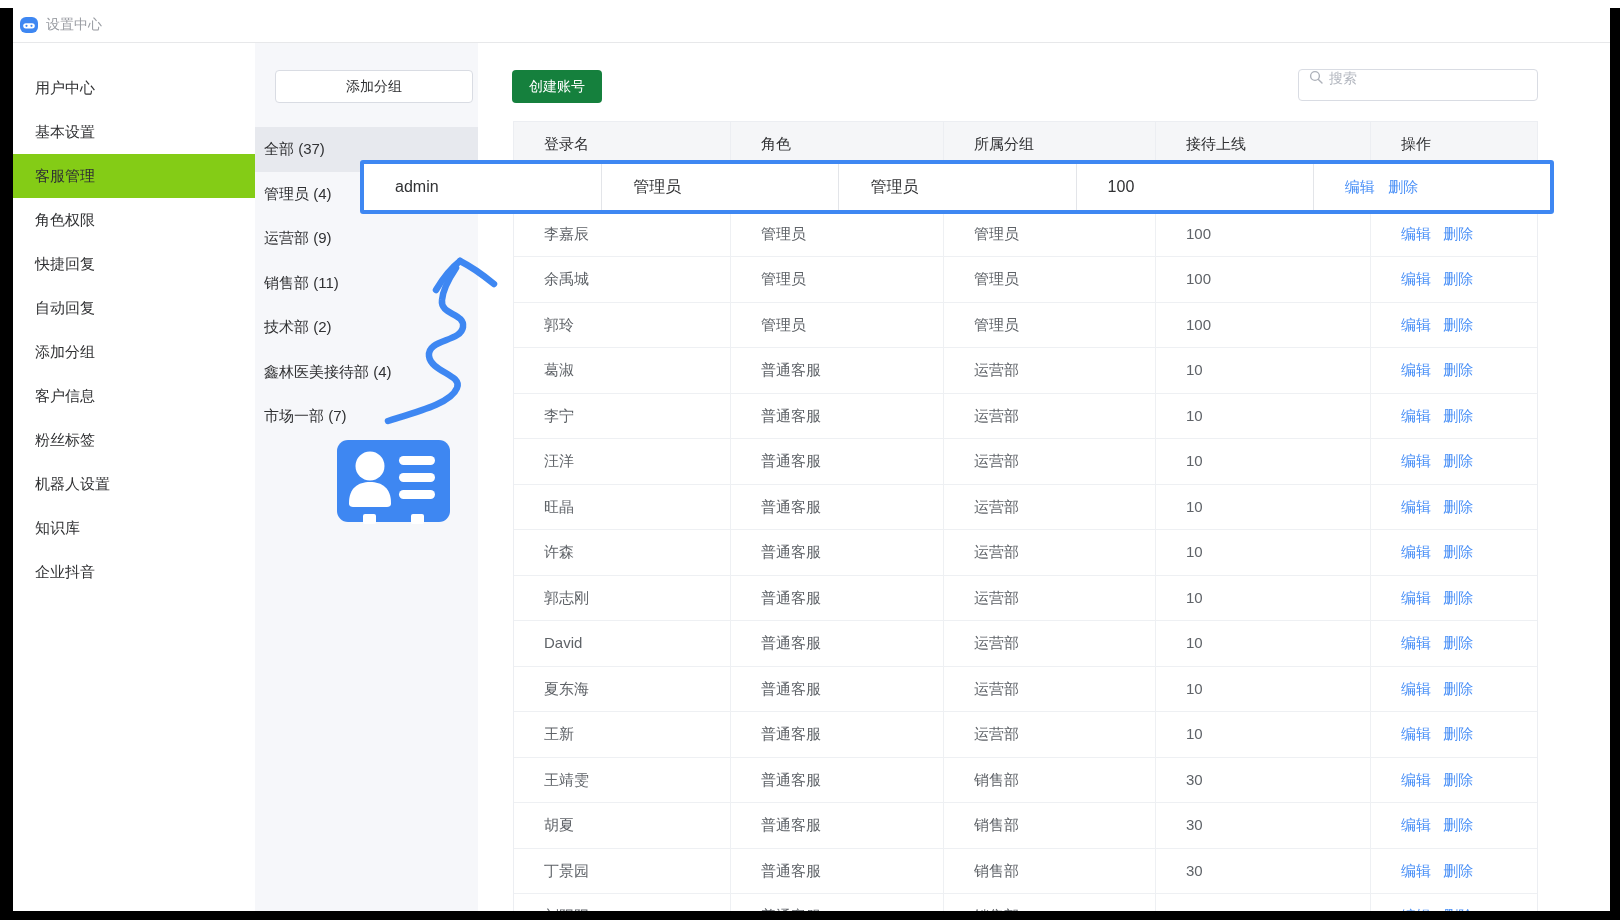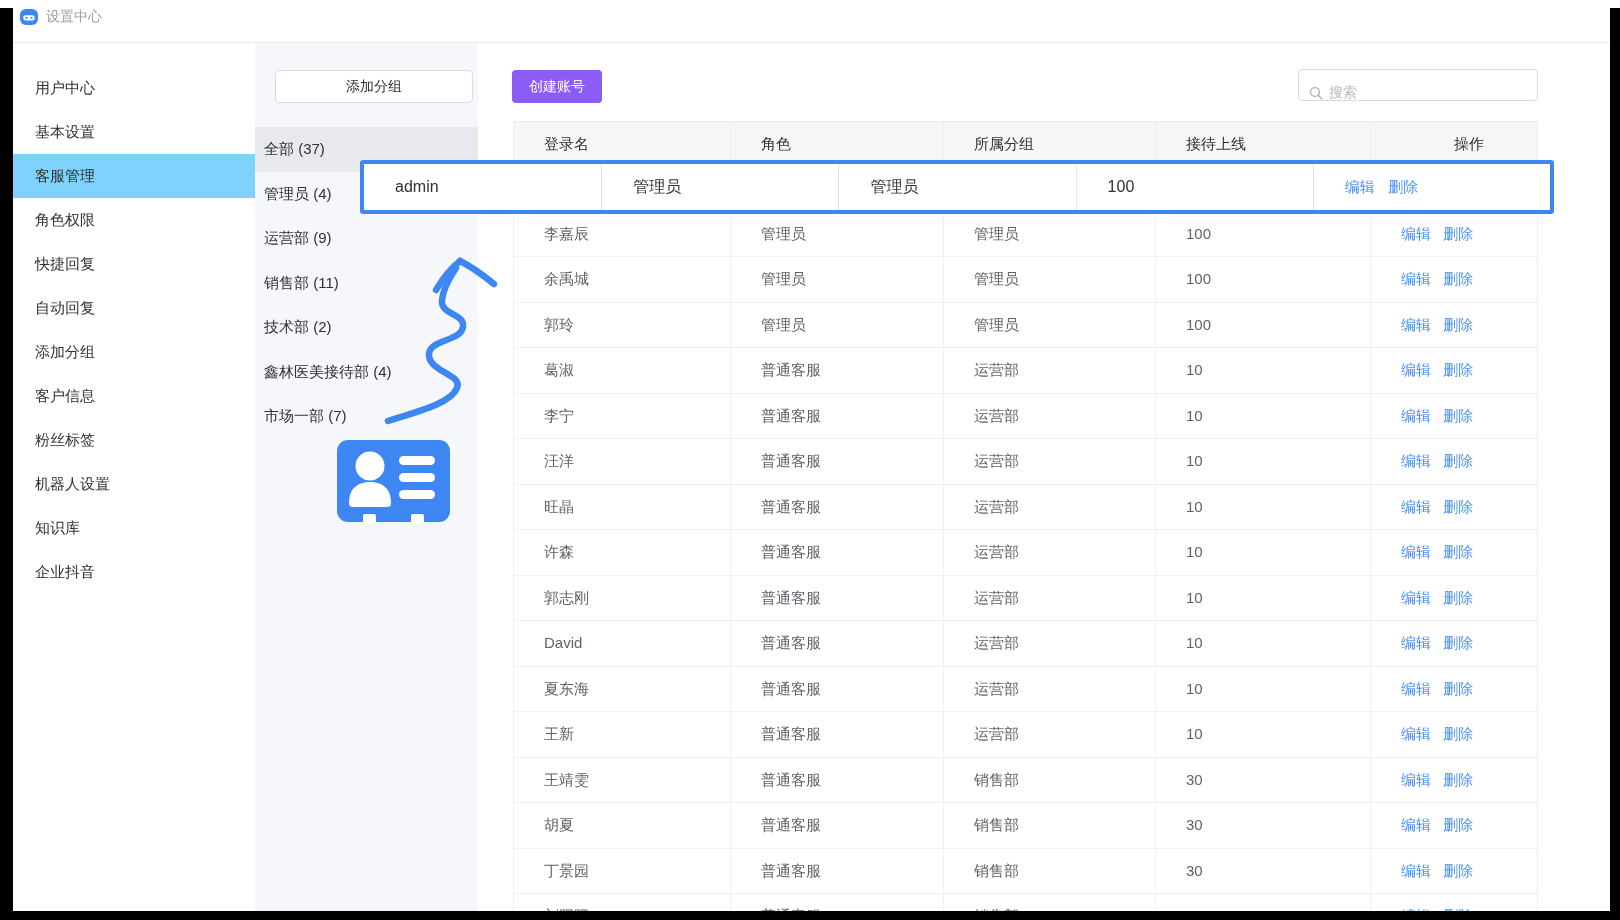--- a/index.html
+++ b/index.html
@@ -8,52 +8,52 @@
   .page { position:relative; width:1620px; height:920px; background:#fff; overflow:hidden; }
 
   
   .frame { position:absolute; background:#000; z-index:50; }
   .frame-left { left:0; top:8px; width:13px; bottom:0; }
   .frame-right { right:0; top:8px; width:10px; bottom:0; }
   .frame-bottom { left:0; right:0; bottom:0; height:9px; }
 
   
   .topbar { position:absolute; top:8px; left:0; right:0; height:35px;
-            border-bottom:1px solid #e7e8ea; display:flex; padding-left:20px; background:#fff; }
+            border-bottom:1px solid #e7e8ea; display:flex; align-items:center; padding-left:20px; background:#fff; }
   .topbar .apptitle { margin-left:8px; font-size:14px; color:#9a9da3; }
 
   
   .sidebar { position:absolute; left:13px; top:43px; width:242px; bottom:9px; background:#fff; padding-top:23px; }
   .side-item { height:44px; line-height:44px; padding-left:22px; font-size:15px; color:#303133; cursor:pointer; }
-  .side-item.active { background:#7dd3fc; }
+  .side-item.active { background:#84cc16; }
 
   
   .grouppanel { position:absolute; left:255px; top:43px; width:223px; bottom:9px; background:#f6f7fa; }
   .add-group { display:block; margin:27px 7px 0 20px; width:198px; height:33px; background:#fff;
                border:1px solid #d9dce3; border-radius:4px; font-size:14px; color:#303133; cursor:pointer;
                font-family:inherit; }
   .group-list { position:absolute; top:84px; left:0; right:0; }
   .group-item { height:44.5px; line-height:44.5px; padding-left:9px; font-size:15px; color:#303133; cursor:pointer; }
   .group-item.active { background:#e7e9ee; }
 
   
   .main { position:absolute; left:478px; top:43px; right:10px; bottom:0; background:#fff; overflow:hidden; }
-  .create-btn { position:absolute; left:34px; top:27px; width:90px; height:33px; background:#8b5cf6;
+  .create-btn { position:absolute; left:34px; top:27px; width:90px; height:33px; background:#15803d;
                 color:#fff; border:none; border-radius:4px; font-size:14px; cursor:pointer; font-family:inherit; }
   .search { position:absolute; top:26px; right:72px; width:240px; height:32px; border:1px solid #d9dce3;
-            border-radius:4px; background:#fff; display:flex; align-items:flex-end; padding:0 10px; }
+            border-radius:4px; background:#fff; display:flex; align-items:flex-start; padding:0 10px; }
   .search input { border:none; outline:none; flex:1; font-size:14px; margin-left:6px; color:#303133;
                   font-family:inherit; background:transparent; }
   .search input::placeholder { color:#b4b8c0; }
 
   
   .table { position:absolute; left:35px; top:78px; width:1025px; border:1px solid #eceef2; }
   .thead { display:grid; grid-template-columns:217px 213px 212px 215px 166px; height:44px; background:#f5f6f8; }
   .th { line-height:44px; padding-left:30px; font-size:15px; color:#303133; border-right:1px solid #eceef2; }
-  .th:last-child { border-right:none;text-align:center; }
+  .th:last-child { border-right:none; }
   .tr { display:grid; grid-template-columns:217px 213px 212px 215px 166px; height:45.5px; background:#fff;
         border-bottom:1px solid #eef0f3; }
   .td { line-height:44.5px; padding-left:30px; font-size:15px; color:#5f6368; border-right:1px solid #eef0f3;
         white-space:nowrap; overflow:hidden; }
   .td:last-child { border-right:none; }
   .td a { color:#4a90f7; text-decoration:none; cursor:pointer; }
   .td a + a { margin-left:8px; }
 
   
   .hl-row { position:absolute; left:360px; top:160px; width:1194px; height:54px; background:#fff;

